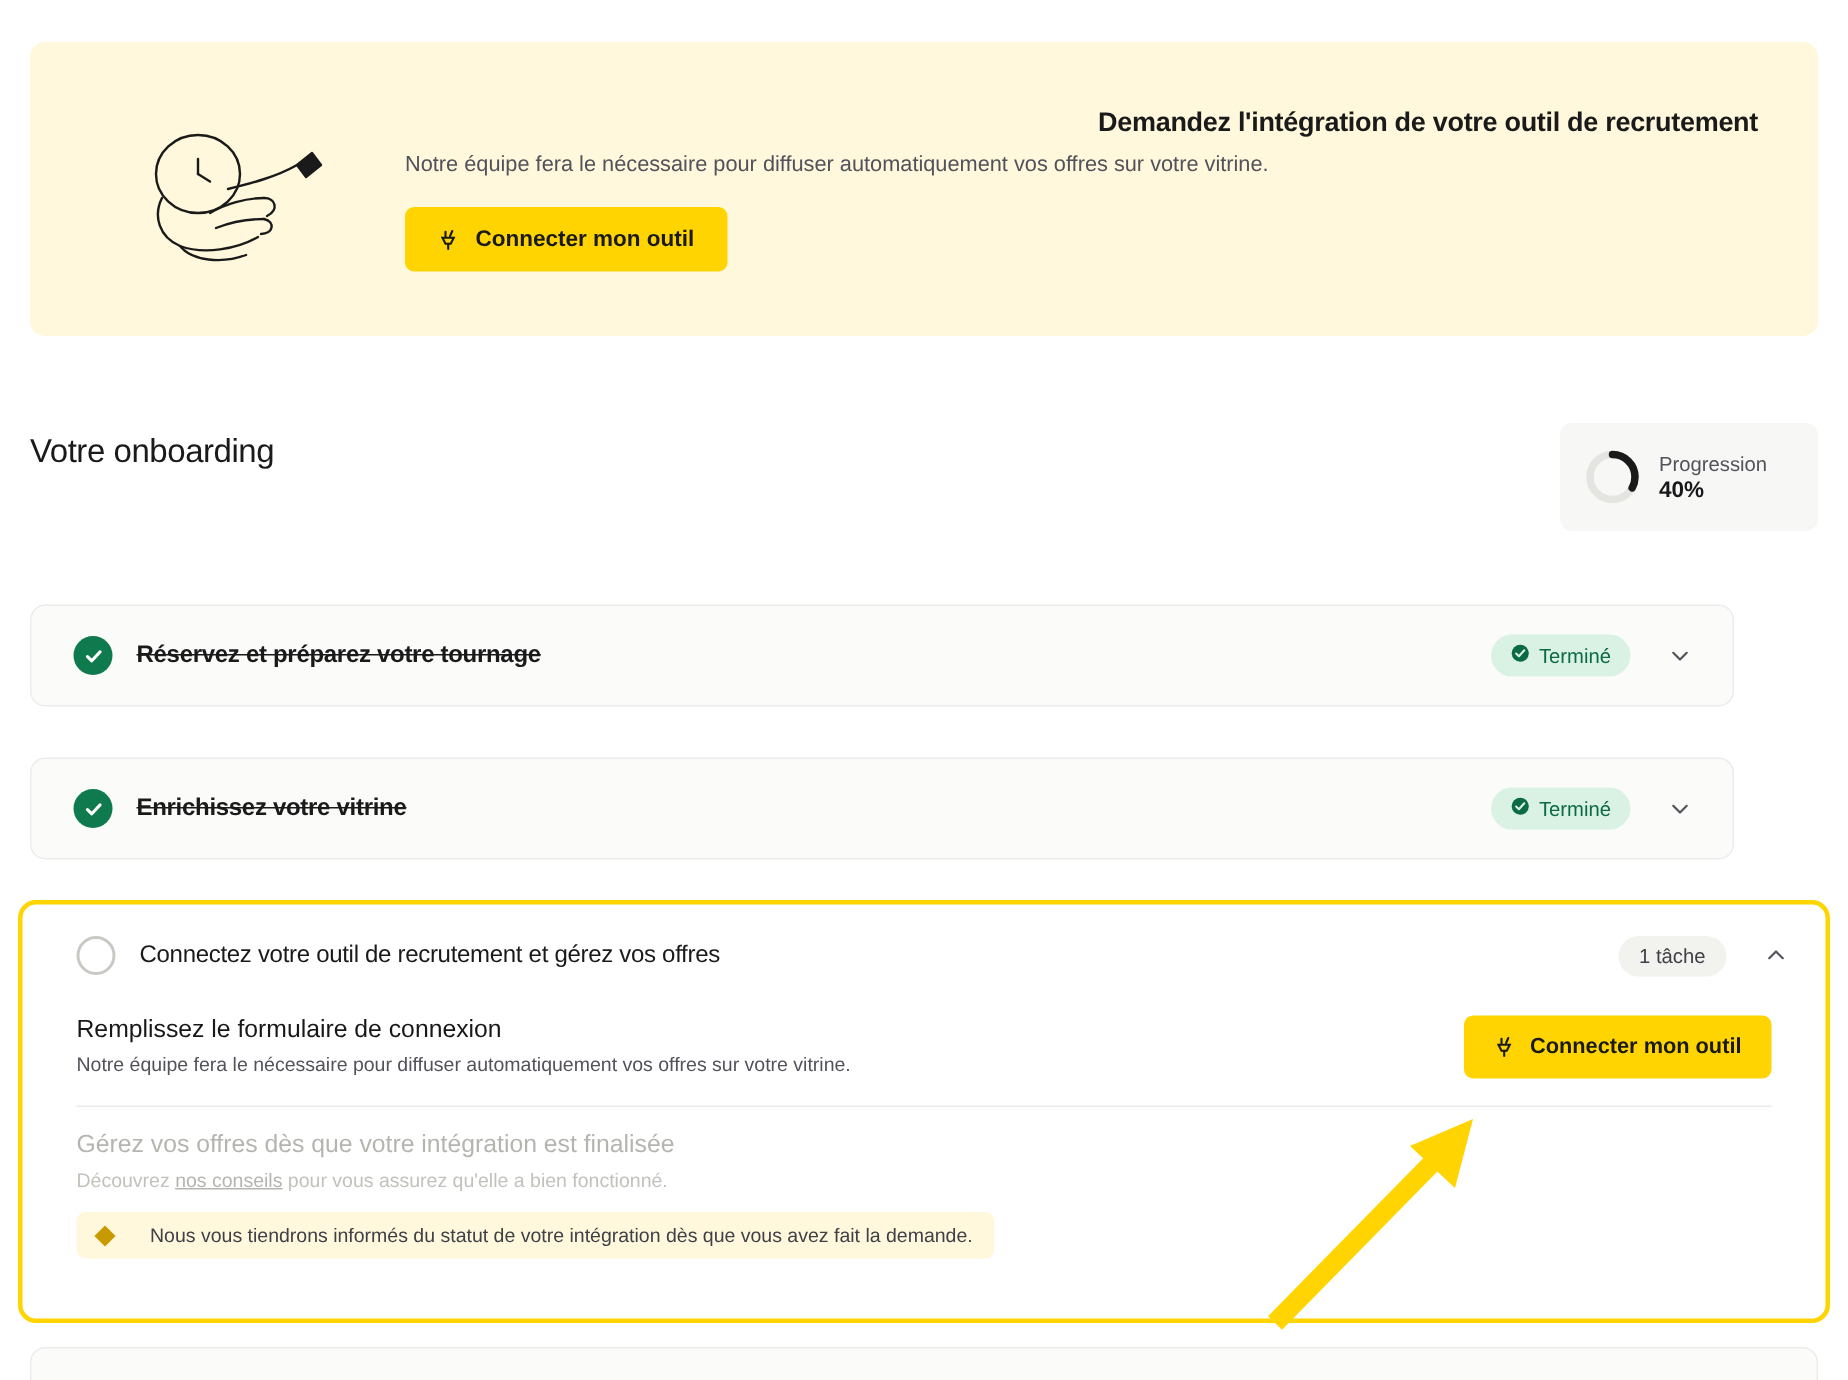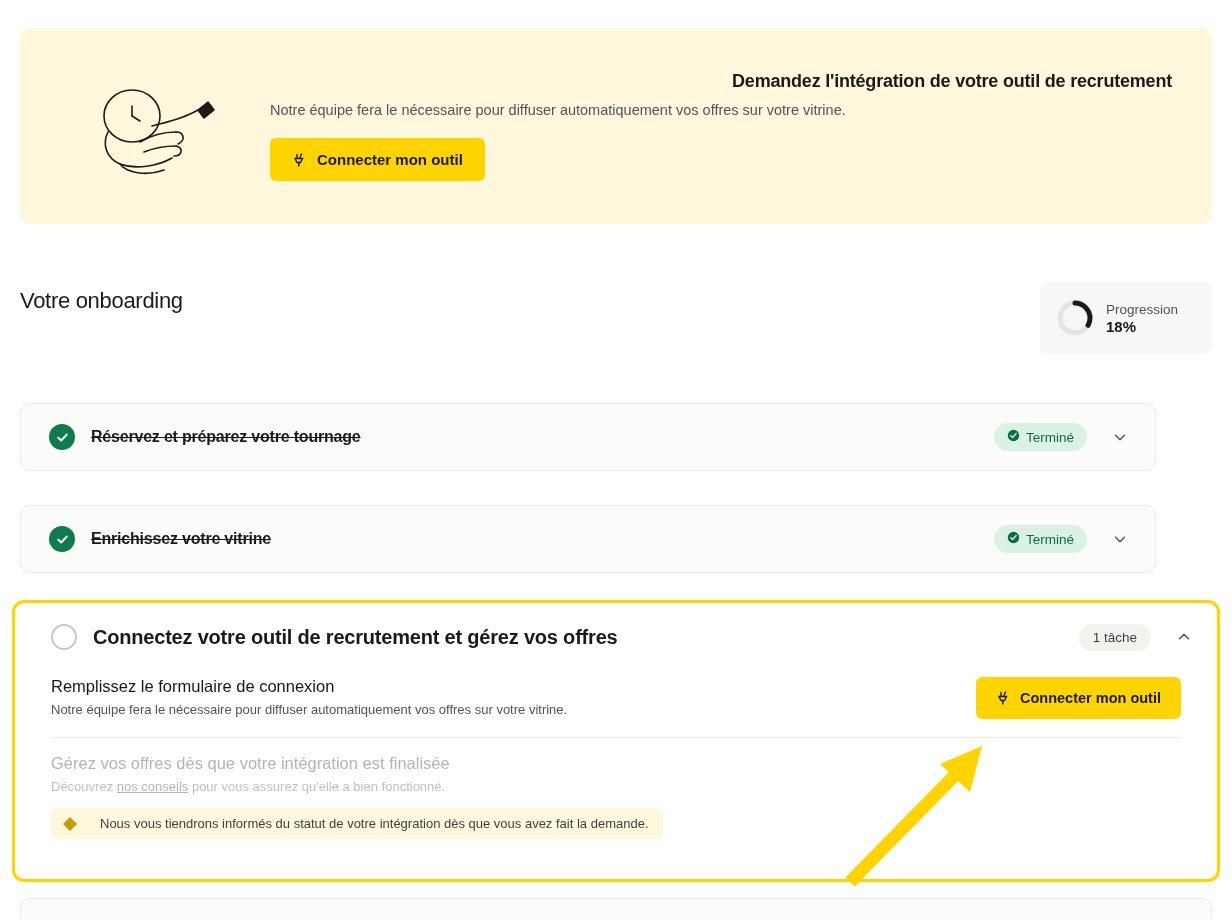--- a/index.html
+++ b/index.html
@@ -172,22 +172,22 @@
     padding: 0 22px 0 36px;
   }
   .empty-circle {
     width: 26px; height: 26px; flex: 0 0 26px;
     border-radius: 50%;
     border: 2px solid #c9c9c4;
     margin-right: 16px;
   }
   .step-title-active {
     flex: 1;
-    font-size: 20px;
-    font-weight: bold;
+    font-size: 16px;
+    font-weight: normal;
     letter-spacing: -0.2px;
   }
   .badge-count {
     background: #f2f2ef;
     color: #3f3f46;
     font-size: 13.5px;
     border-radius: 14px;
     padding: 6px 14px;
     margin-right: 22px;
   }
@@ -326,21 +326,21 @@
     </div>
     <div class="progress-card">
       <span class="progress-ring">
         <svg viewBox="0 0 38 38" width="38" height="38">
           <circle cx="19" cy="19" r="15" fill="none" stroke="#e4e4e0" stroke-width="5"></circle>
           <circle cx="19" cy="19" r="15" fill="none" stroke="#1a1a1a" stroke-width="5" stroke-linecap="round" stroke-dasharray="31 94" transform="rotate(-90 19 19)"></circle>
         </svg>
       </span>
       <div>
         <div class="progress-label">Progression</div>
-        <div class="progress-value">18%</div>
+        <div class="progress-value">40%</div>
       </div>
     </div>
   </div>
 
   <section class="step step-done step-1">
     <span class="check-circle">
       <svg viewBox="0 0 16 16" width="15" height="15" fill="none" stroke="#ffffff" stroke-width="2.2" stroke-linecap="round" stroke-linejoin="round">
         <path d="M3.5 8.3 L6.6 11.2 L12.5 4.9"></path>
       </svg>
     </span>

